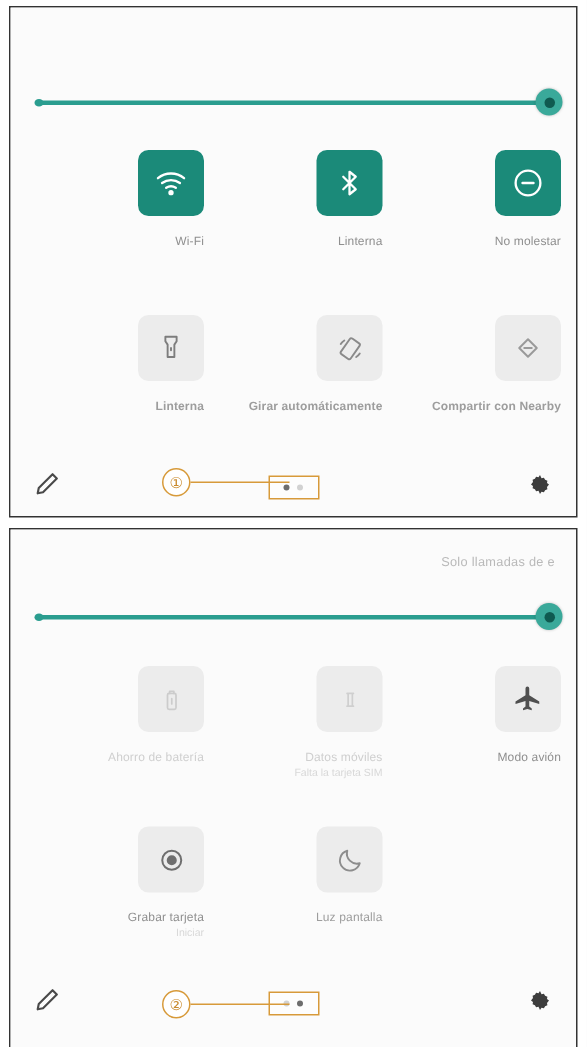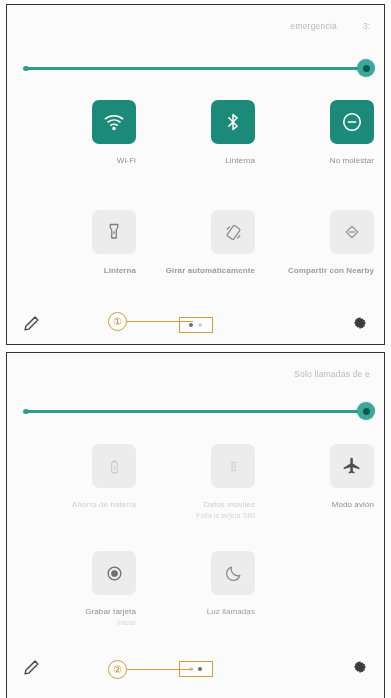--- a/index.html
+++ b/index.html
@@ -193,24 +193,20 @@
     width:66px;height:1.4px;
     background:#d79a3a;
   }
 </style>
 </head>
 <body>
 
 <div class="panel" id="panel-1">
   <div class="panel-inner">
 
-    <div class="status-row">
-      <span class="status-text">emergencia</span>
-      <span class="status-clock">3:</span>
-    </div>
 
     <div class="slider-wrap" id="slider-1">
       <div class="slider-track">
         <div class="slider-thumb">
             <i></i>
           </div>
       </div>
     </div>
 
     <div class="tile-grid" id="grid-1a">
@@ -355,21 +351,21 @@
         </div>
         <div class="tile-label strong">Grabar tarjeta</div>
         <div class="tile-sub">Iniciar</div>
       </div>
       <div class="tile">
         <div class="tile-icon">
           <svg width="19" height="19" viewBox="0 0 24 24" fill="none" stroke="#8d8d8d" stroke-width="1.6" stroke-linecap="round" stroke-linejoin="round">
             <path d="M20 14.5A8.5 8.5 0 0 1 9.5 4a8.5 8.5 0 1 0 10.5 10.5z"></path>
           </svg>
         </div>
-        <div class="tile-label">Luz llamadas</div>
+        <div class="tile-label">Luz pantalla</div>
       </div>
       <div class="tile empty">
         <div class="tile-icon"></div>
         <div class="tile-label"></div>
       </div>
     </div>
 
     <div class="bottom-bar" style="top:296px">
       <span class="bar-icon">
         <svg width="17" height="17" viewBox="0 0 24 24" fill="none" stroke="#4a4a4a" stroke-width="2" stroke-linecap="round" stroke-linejoin="round">

